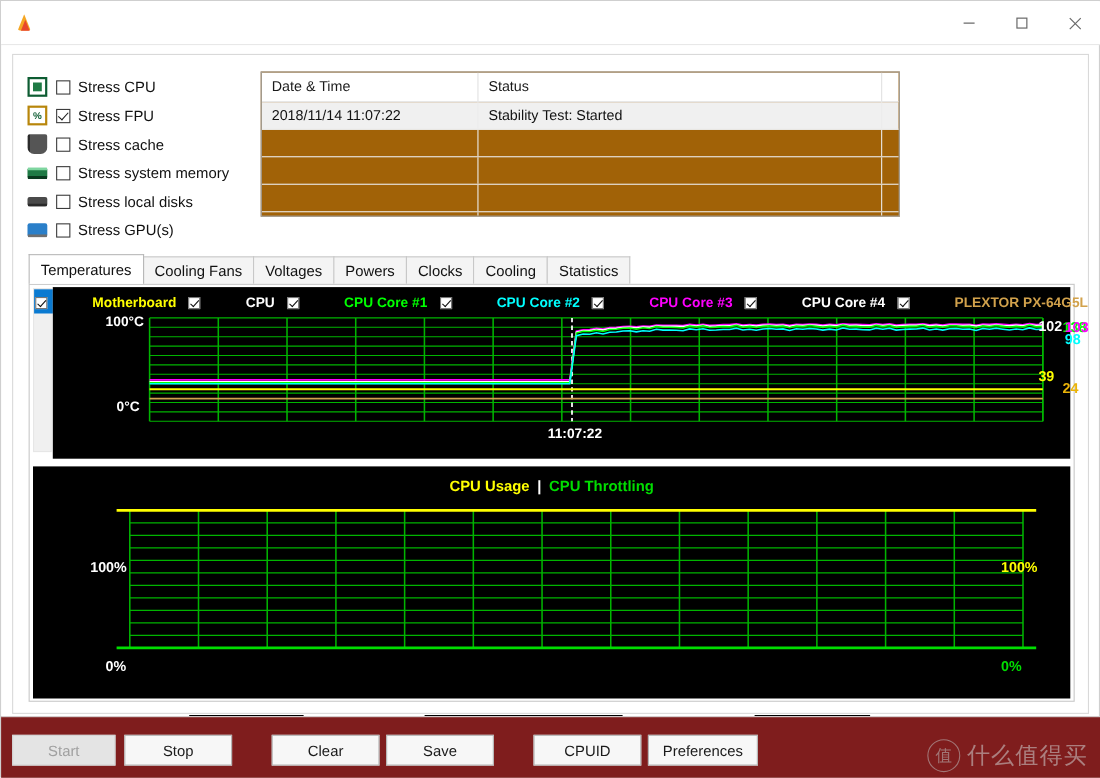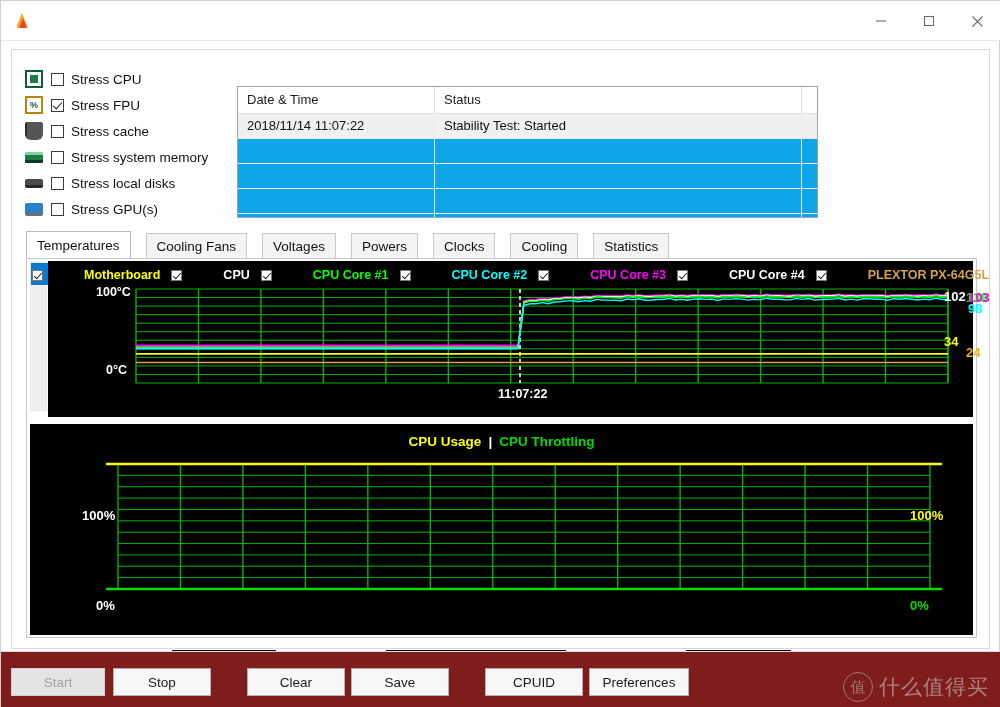--- a/index.html
+++ b/index.html
@@ -123,23 +123,22 @@
     border-width: 0 1.6px 1.6px 0;
     transform: rotate(42deg);
   }
   .opt-label { font-size: 13.5px; color: #111; white-space: nowrap; }
 
   
   .logtable {
     position: absolute; left: 225px; top: 15px;
     width: 581px; height: 132px;
     border: 1px solid #a0a4a8;
-    background: #0ea5e9;
+    background: #a16207;
     overflow: hidden;
-    margin-top: 21px;
   }
   .log-head {
     display: flex; height: 27px;
     border-bottom: 1px solid #e2e2e2;
     background: #ffffff;
   }
   .lh-c1 { width: 197px; border-right: 1px solid #e2e2e2; }
   .lh-c2 { width: 367px; border-right: 1px solid #e2e2e2; }
   .lh-c3 { flex: 1; }
   .log-head > div {
@@ -156,21 +155,21 @@
   .lr-c3 { flex: 1; }
   .log-row > div {
     font-size: 13px; color: #111;
     padding: 4px 0 0 9px; white-space: nowrap;
   }
 
   
   .tabs {
     position: absolute; left: 14px; top: 182px;
     width: 951px; height: 26px;
-    display: flex; align-items: flex-end; gap: 16px;
+    display: flex; align-items: flex-end;
   }
   .tab {
     height: 25px; padding: 0 10px;
     font-size: 13.5px; color: #111;
     display: flex; align-items: center;
     border: 1px solid #c8c8c8;
     border-bottom: none;
     background: #f4f4f4;
     margin-right: -1px;
   }
@@ -479,21 +478,21 @@
               <path d="M 88 64.10909090909091 L 470 64.10909090909091 L 476 18.989090909090905 L 482.1 17.8 L 488.1 17.5 L 494.2 16.6 L 500.2 16.9 L 506.3 15.7 L 512.3 15.5 L 518.4 14.8 L 524.5 14.6 L 530.5 15.0 L 536.6 14.2 L 542.6 14.5 L 548.7 13.4 L 554.7 13.7 L 560.8 13.7 L 566.9 13.7 L 572.9 13.9 L 579.0 13.0 L 585.0 13.4 L 591.1 12.8 L 597.1 13.5 L 603.2 13.4 L 609.3 13.1 L 615.3 13.1 L 621.4 12.5 L 627.4 13.3 L 633.5 12.9 L 639.5 13.4 L 645.6 12.8 L 651.7 12.6 L 657.7 13.0 L 663.8 12.7 L 669.8 13.5 L 675.9 12.7 L 681.9 12.9 L 688.0 12.5 L 694.1 12.8 L 700.1 13.3 L 706.2 12.8 L 712.2 13.2 L 718.3 12.3 L 724.3 12.9 L 730.4 12.8 L 736.5 13.1 L 742.5 13.2 L 748.6 12.4 L 754.6 12.9 L 760.7 12.4 L 766.7 13.3 L 772.8 13.0 L 778.9 12.8 L 784.9 12.8 L 791.0 12.3 L 797.0 13.2 L 803.1 12.8 L 809.1 13.3 L 815.2 12.6 L 821.3 12.6 L 827.3 12.9 L 833.4 12.7 L 839.4 13.4 L 845.5 12.6 L 851.5 12.9 L 857.6 12.4 L 863.7 12.9 L 869.7 13.2 L 875.8 12.8 L 881.8 13.1 L 887.9 12.2 L 893.9 13.0 L 900.0 12.8" fill="none" stroke="#ffffff" stroke-width="1.4"></path>
               <path d="M 88 64.96363636363637 L 470 64.96363636363637 L 476 19.843636363636364 L 482.1 18.2 L 488.1 18.4 L 494.2 17.2 L 500.2 18.4 L 506.3 16.5 L 512.3 16.4 L 518.4 15.4 L 524.5 15.2 L 530.5 16.3 L 536.6 15.0 L 542.6 15.7 L 548.7 13.8 L 554.7 14.5 L 560.8 14.5 L 566.9 14.7 L 572.9 15.2 L 579.0 13.4 L 585.0 14.3 L 591.1 13.2 L 597.1 14.7 L 603.2 14.4 L 609.3 13.9 L 615.3 14.0 L 621.4 12.8 L 627.4 14.5 L 633.5 13.7 L 639.5 14.7 L 645.6 13.5 L 651.7 13.1 L 657.7 13.9 L 663.8 13.4 L 669.8 15.0 L 675.9 13.3 L 681.9 13.8 L 688.0 13.0 L 694.1 13.5 L 700.1 14.6 L 706.2 13.6 L 712.2 14.3 L 718.3 12.6 L 724.3 13.8 L 730.4 13.7 L 736.5 14.2 L 742.5 14.4 L 748.6 12.8 L 754.6 13.8 L 760.7 12.9 L 766.7 14.6 L 772.8 14.0 L 778.9 13.7 L 784.9 13.6 L 791.0 12.7 L 797.0 14.5 L 803.1 13.6 L 809.1 14.5 L 815.2 13.2 L 821.3 13.1 L 827.3 13.8 L 833.4 13.5 L 839.4 14.9 L 845.5 13.1 L 851.5 13.8 L 857.6 12.9 L 863.7 13.7 L 869.7 14.5 L 875.8 13.6 L 881.8 14.2 L 887.9 12.5 L 893.9 14.0 L 900.0 13.7" fill="none" stroke="#00ff00" stroke-width="1.4"></path>
               <path d="M 88 65.81818181818181 L 470 65.81818181818181 L 476 22.202181818181813 L 482.1 20.7 L 488.1 20.8 L 494.2 19.6 L 500.2 20.7 L 506.3 19.0 L 512.3 18.8 L 518.4 17.9 L 524.5 17.7 L 530.5 18.7 L 536.6 17.6 L 542.6 18.2 L 548.7 16.4 L 554.7 17.1 L 560.8 17.1 L 566.9 17.2 L 572.9 17.7 L 579.0 16.0 L 585.0 16.8 L 591.1 15.8 L 597.1 17.2 L 603.2 17.0 L 609.3 16.5 L 615.3 16.5 L 621.4 15.4 L 627.4 17.0 L 633.5 16.3 L 639.5 17.2 L 645.6 16.1 L 651.7 15.7 L 657.7 16.4 L 663.8 16.0 L 669.8 17.5 L 675.9 15.9 L 681.9 16.4 L 688.0 15.6 L 694.1 16.1 L 700.1 17.1 L 706.2 16.2 L 712.2 16.9 L 718.3 15.2 L 724.3 16.3 L 730.4 16.2 L 736.5 16.7 L 742.5 16.9 L 748.6 15.4 L 754.6 16.4 L 760.7 15.5 L 766.7 17.1 L 772.8 16.5 L 778.9 16.2 L 784.9 16.1 L 791.0 15.3 L 797.0 17.0 L 803.1 16.1 L 809.1 17.1 L 815.2 15.8 L 821.3 15.7 L 827.3 16.3 L 833.4 16.1 L 839.4 17.4 L 845.5 15.7 L 851.5 16.3 L 857.6 15.5 L 863.7 16.3 L 869.7 17.0 L 875.8 16.1 L 881.8 16.7 L 887.9 15.1 L 893.9 16.5 L 900.0 16.2" fill="none" stroke="#00ffff" stroke-width="1.4"></path>
               <line x1="88" y1="70.94545454545454" x2="900" y2="70.94545454545454" stroke="#ffff00" stroke-width="1.8"></line>
               <line x1="88" y1="79.4909090909091" x2="900" y2="79.4909090909091" stroke="#d2a24c" stroke-width="1.6"></line>
             </svg>
           <div class="ylab" style="left:48px; top:2px;">100°C</div>
           <div class="ylab" style="left:58px; top:80px;">0°C</div>
           <div class="tlabel" style="left:450px; top:104px;">11:07:22</div>
           <div id="tempvals">
-              <div class="rval" style="left: 896px; top: 51px; color: rgb(255, 255, 0);">34</div>
+              <div class="rval" style="left: 896px; top: 51px; color: rgb(255, 255, 0);">39</div>
               <div class="rval" style="left: 896px; top: 6px; color: rgb(255, 255, 255);">102</div>
               <div class="rval" style="left: 918px; top: 7px; color: rgb(0, 255, 0);">138</div>
               <div class="rval" style="left: 920px; top: 18px; color: rgb(0, 255, 255);">98</div>
               <div class="rval" style="left: 920px; top: 7px; color: rgb(255, 0, 255);">103</div>
               <div class="rval" style="left: 918px; top: 62px; color: #eab308;">24</div>
             </div>
         </div>
       </div>
 
       <div class="usagegraph">

